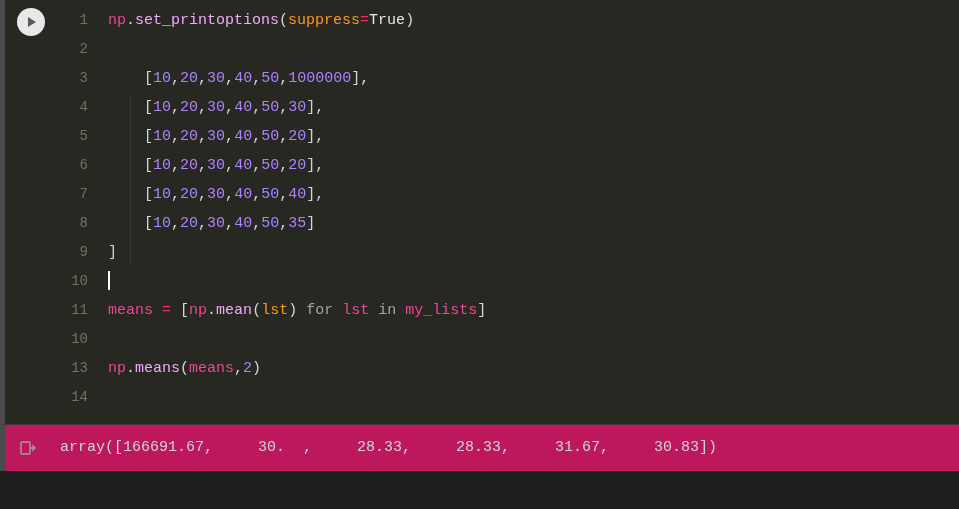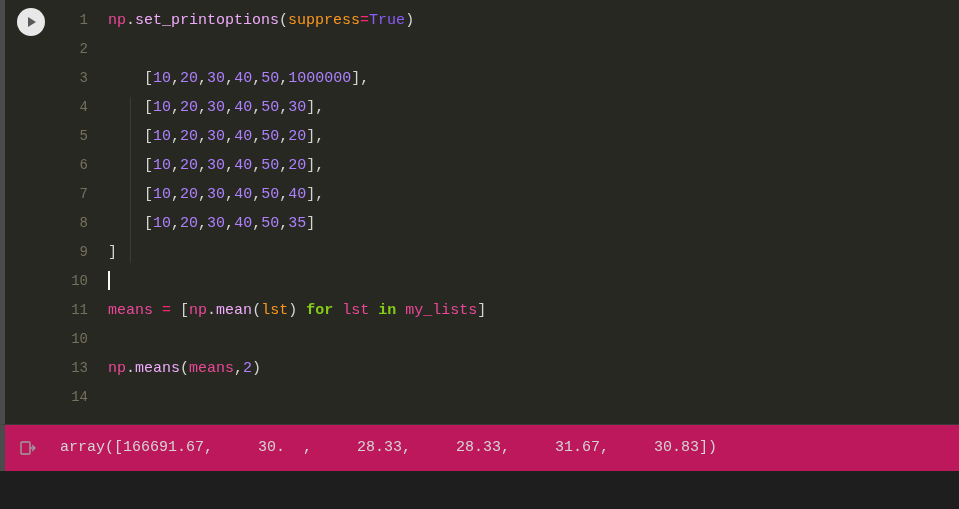--- a/index.html
+++ b/index.html
@@ -83,22 +83,22 @@
     vertical-align: middle;
     margin-top: -2px;
   }
   .tok-default { color: #d4d4d4; }
   .tok-ident   { color: #ec4899; }
   .tok-punct   { color: #d4d4d4; }
   .tok-func    { color: #f0abfc; }
   .tok-param   { color: #fd971f; text-align: right; }
   .tok-op      { color: #f92672; }
   .tok-num     { color: #ae81ff; }
-  .tok-kw      { color: #84cc16; font-weight: bold; }
-  .tok-bool    { color: #8b5cf6; }
+  .tok-kw      { color: #a3a3a3; }
+  .tok-bool    { color: #e5e5e5; }
 
   .output-area {
     display: flex;
     background: #be185d;
     border-left: 5px solid #4b4b4b;
     border-top: 1px solid #3a3a3a;
     padding: 12px 0;
   }
   .out-gutter {
     width: 55px;

